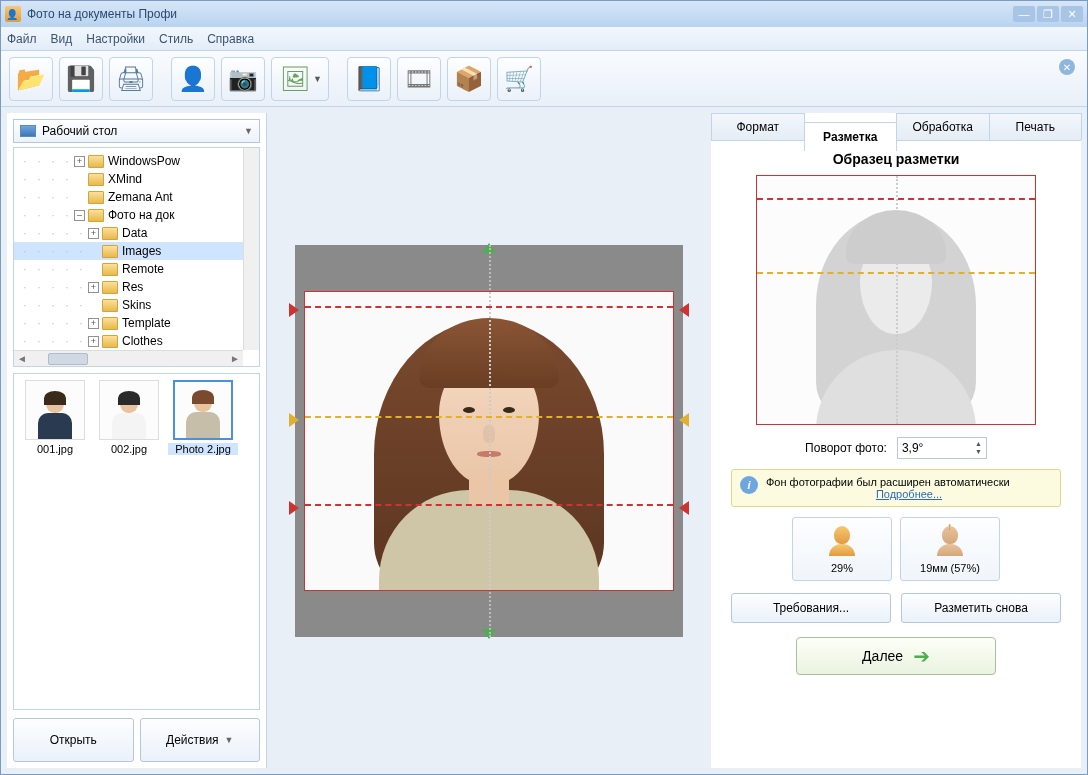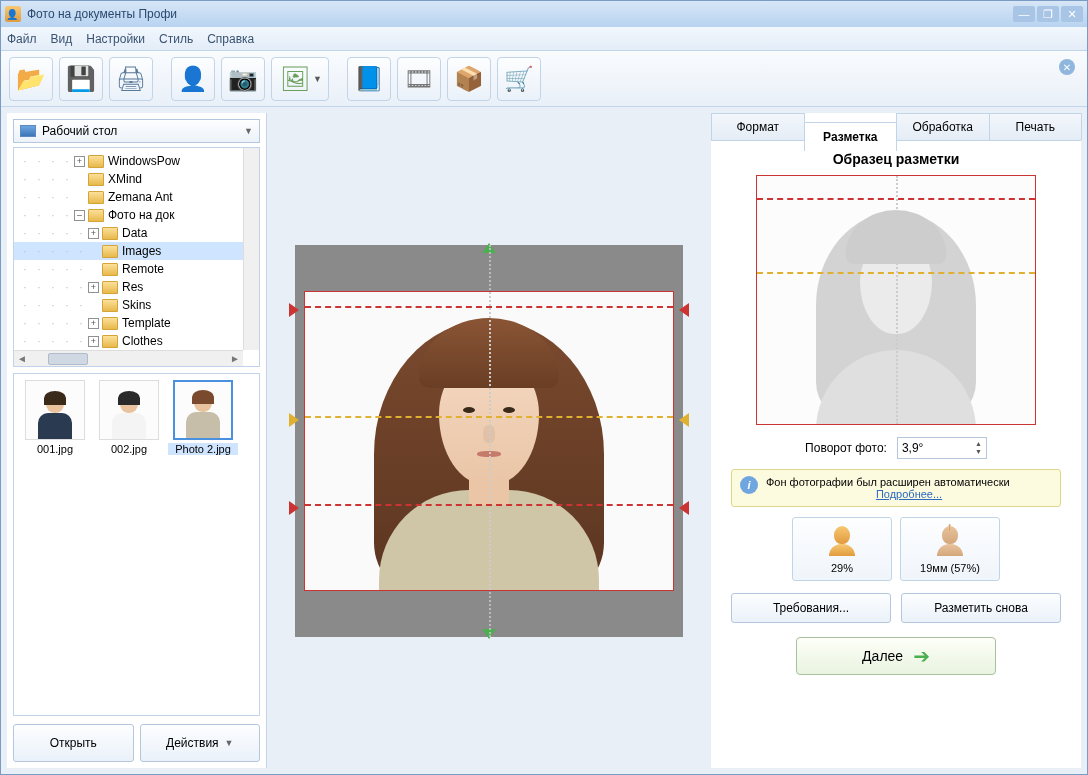--- a/index.html
+++ b/index.html
@@ -46,21 +46,21 @@
 .thumb-item { width: 70px; text-align: center; font-size: 11px; }
 .thumb-img { width: 60px; height: 60px; margin: 0 auto 3px; background: #fcfcfc; border: 1px solid #ddd; position: relative; display: flex; align-items: flex-end; justify-content: center; overflow: hidden; }
 .thumb-item.sel .thumb-img { border: 2px solid #4a90e0; }
 .thumb-item.sel .tname { background: #cfe5ff; }
 .person-mini { width: 36px; height: 50px; position: relative; }
 .person-mini .head { width: 18px; height: 20px; border-radius: 50% 50% 45% 45%; background: #e8c39e; position: absolute; top: 4px; left: 9px; }
 .person-mini .hair { width: 22px; height: 14px; border-radius: 50% 50% 0 0; position: absolute; top: 2px; left: 7px; }
 .person-mini .body { width: 34px; height: 26px; border-radius: 10px 10px 0 0; position: absolute; bottom: 0; left: 1px; }
 
 .btn-row { display: flex; gap: 6px; margin: 0 6px 6px; }
-.btn { flex: 1; height: 38px; border: 1px solid #b5c7dc; border-radius: 3px; background: linear-gradient(#fdfeff, #eaf1f9); display: flex; align-items: center; justify-content: center; cursor: default; }
+.btn { flex: 1; height: 44px; border: 1px solid #b5c7dc; border-radius: 3px; background: linear-gradient(#fdfeff, #eaf1f9); display: flex; align-items: center; justify-content: center; cursor: default; }
 .btn .da { margin-left: 6px; font-size: 9px; color: #666; }
 .btn-wide { margin: 0 6px 6px; }
 
 .center-pane { flex: 1; display: flex; align-items: center; justify-content: center; position: relative; }
 .canvas-outer { width: 388px; height: 392px; background: #8a8a8a; position: relative; display: flex; align-items: center; justify-content: center; }
 .canvas-inner { width: 370px; height: 300px; background: #fafafa; position: relative; border: 1px solid #cc3333; overflow: hidden; }
 .portrait { position: absolute; left: 50%; transform: translateX(-50%); bottom: -10px; width: 280px; height: 310px; }
 .p-hair-back { position: absolute; top: 30px; left: 25px; width: 230px; height: 280px; background: linear-gradient(#7a4a2e, #5a3420); border-radius: 120px 120px 60px 60px / 140px 140px 60px 60px; }
 .p-face { position: absolute; top: 65px; left: 90px; width: 100px; height: 130px; background: linear-gradient(#f4d9c2, #eac5a6); border-radius: 50px 50px 48px 48px / 60px 60px 72px 72px; }
 .p-eye { position: absolute; width: 12px; height: 6px; background: #3a2a1a; border-radius: 50%; top: 52px; }

